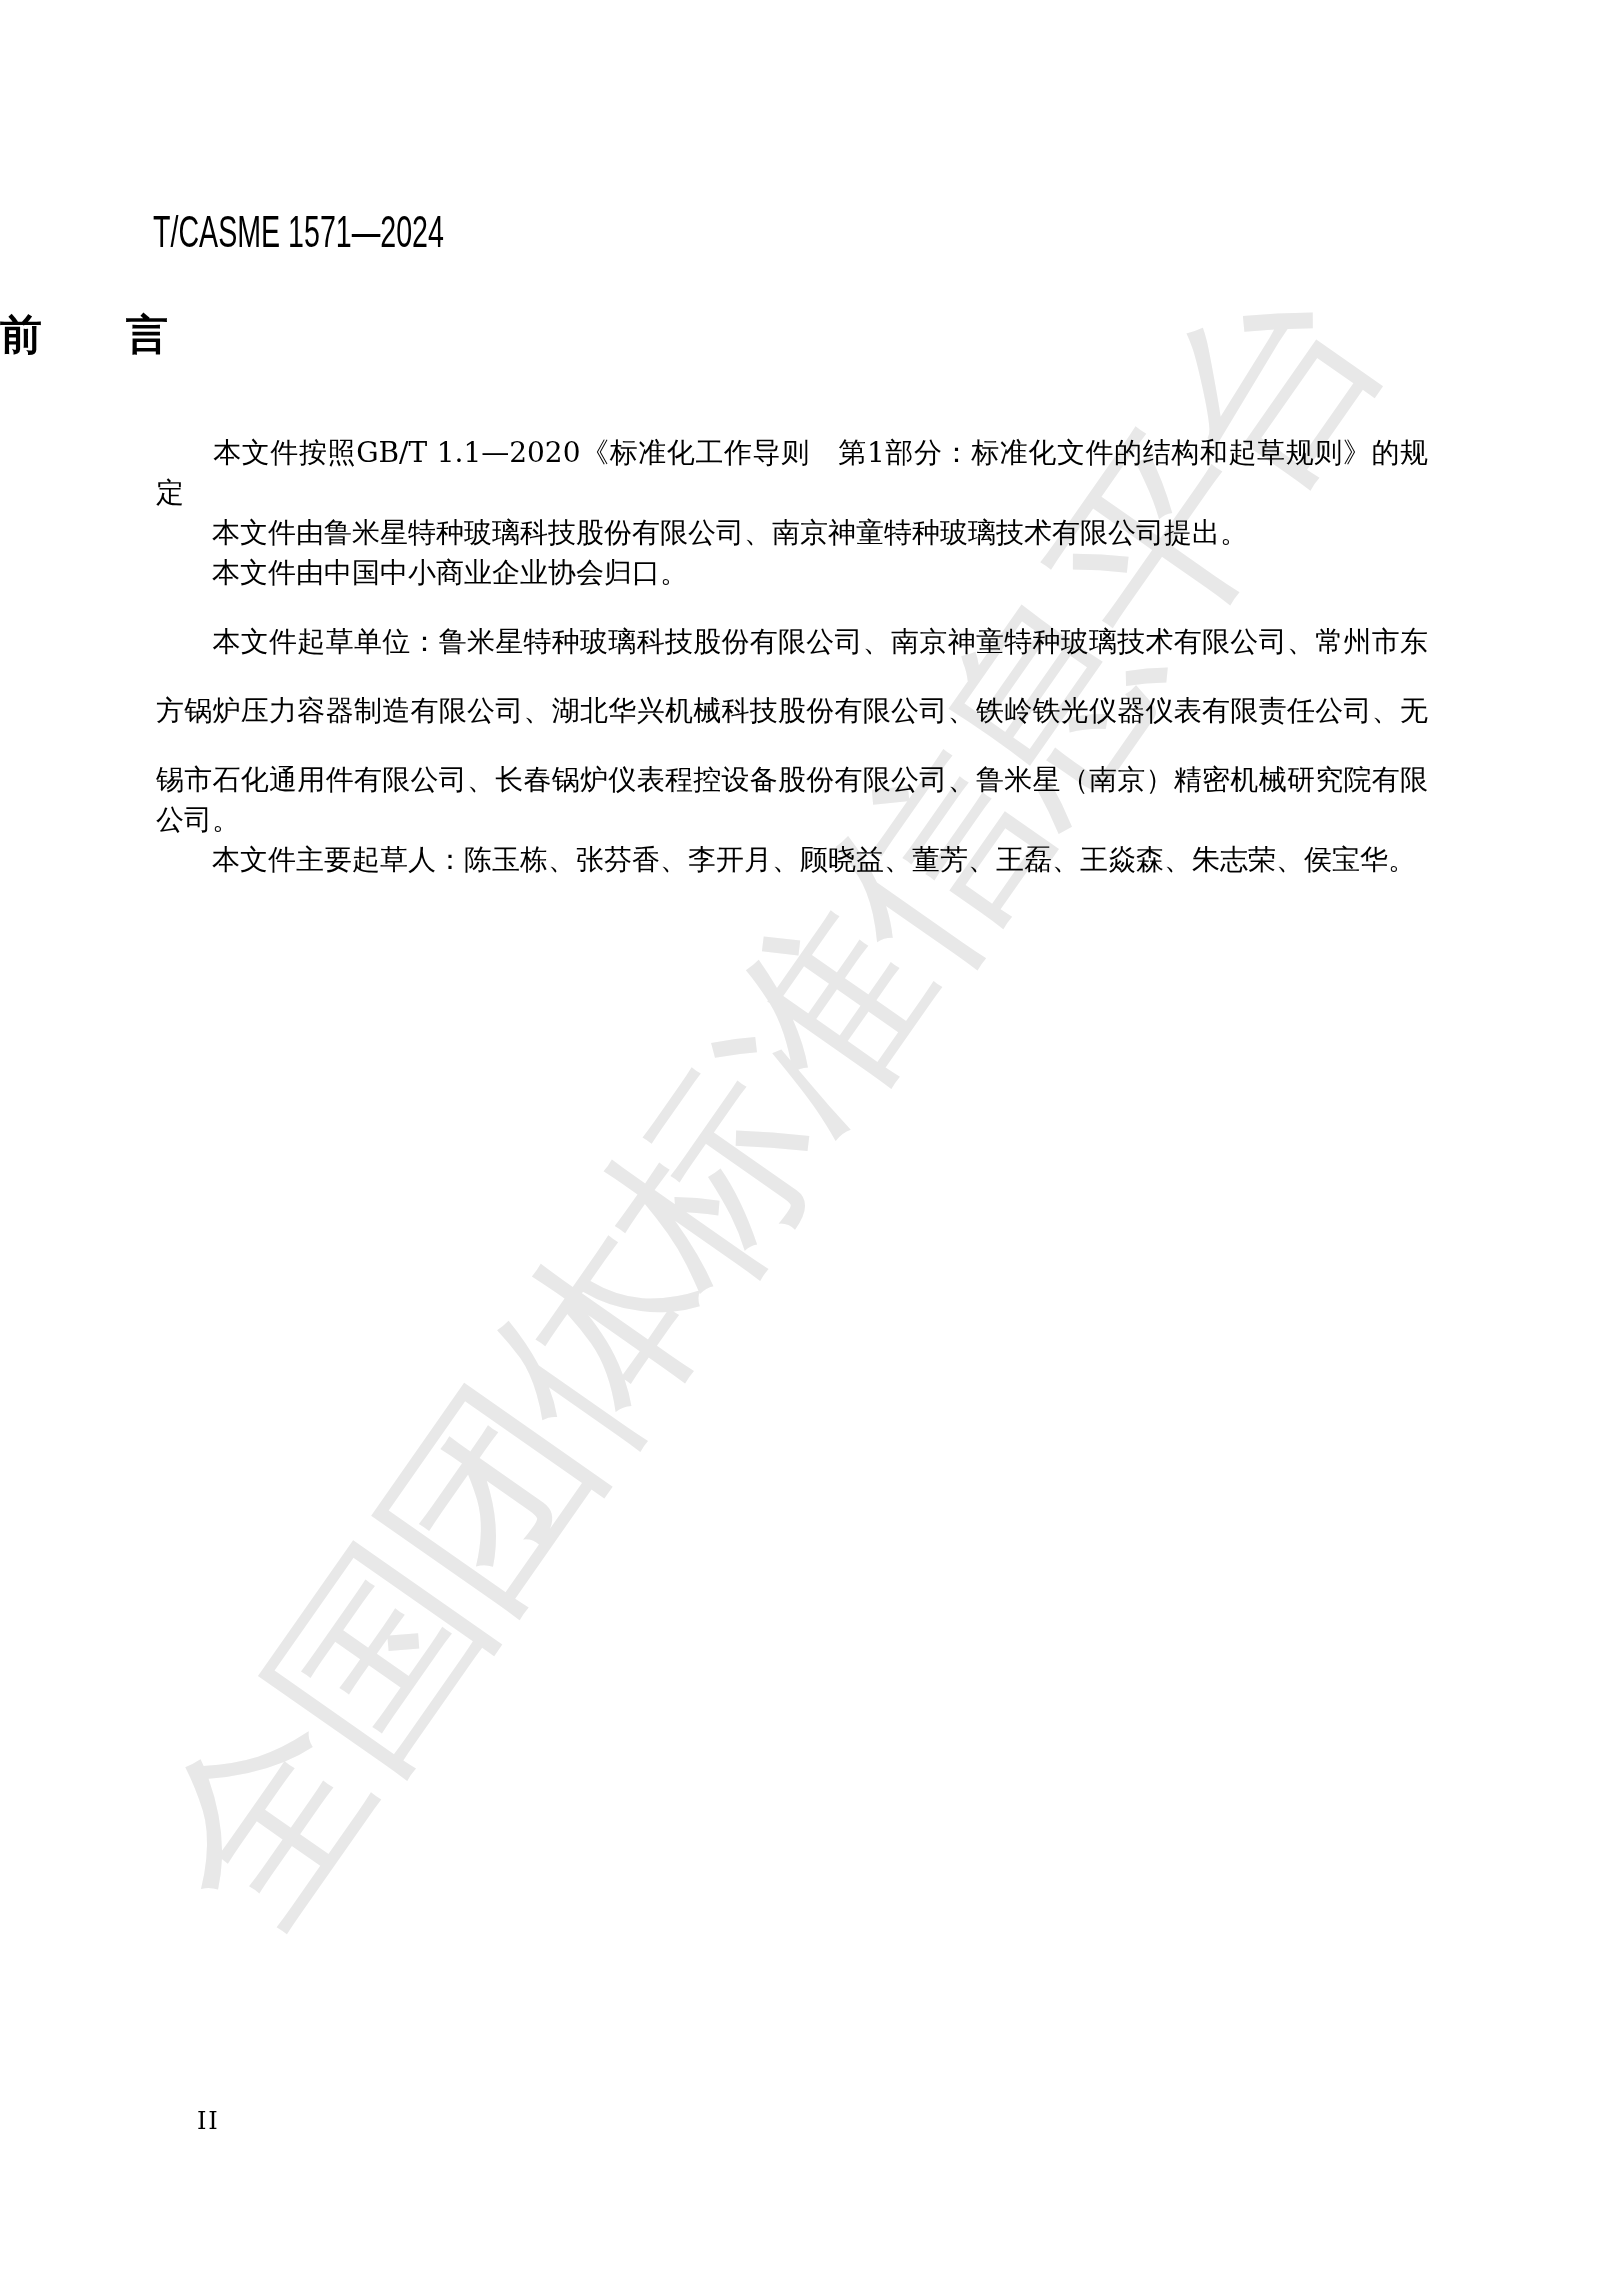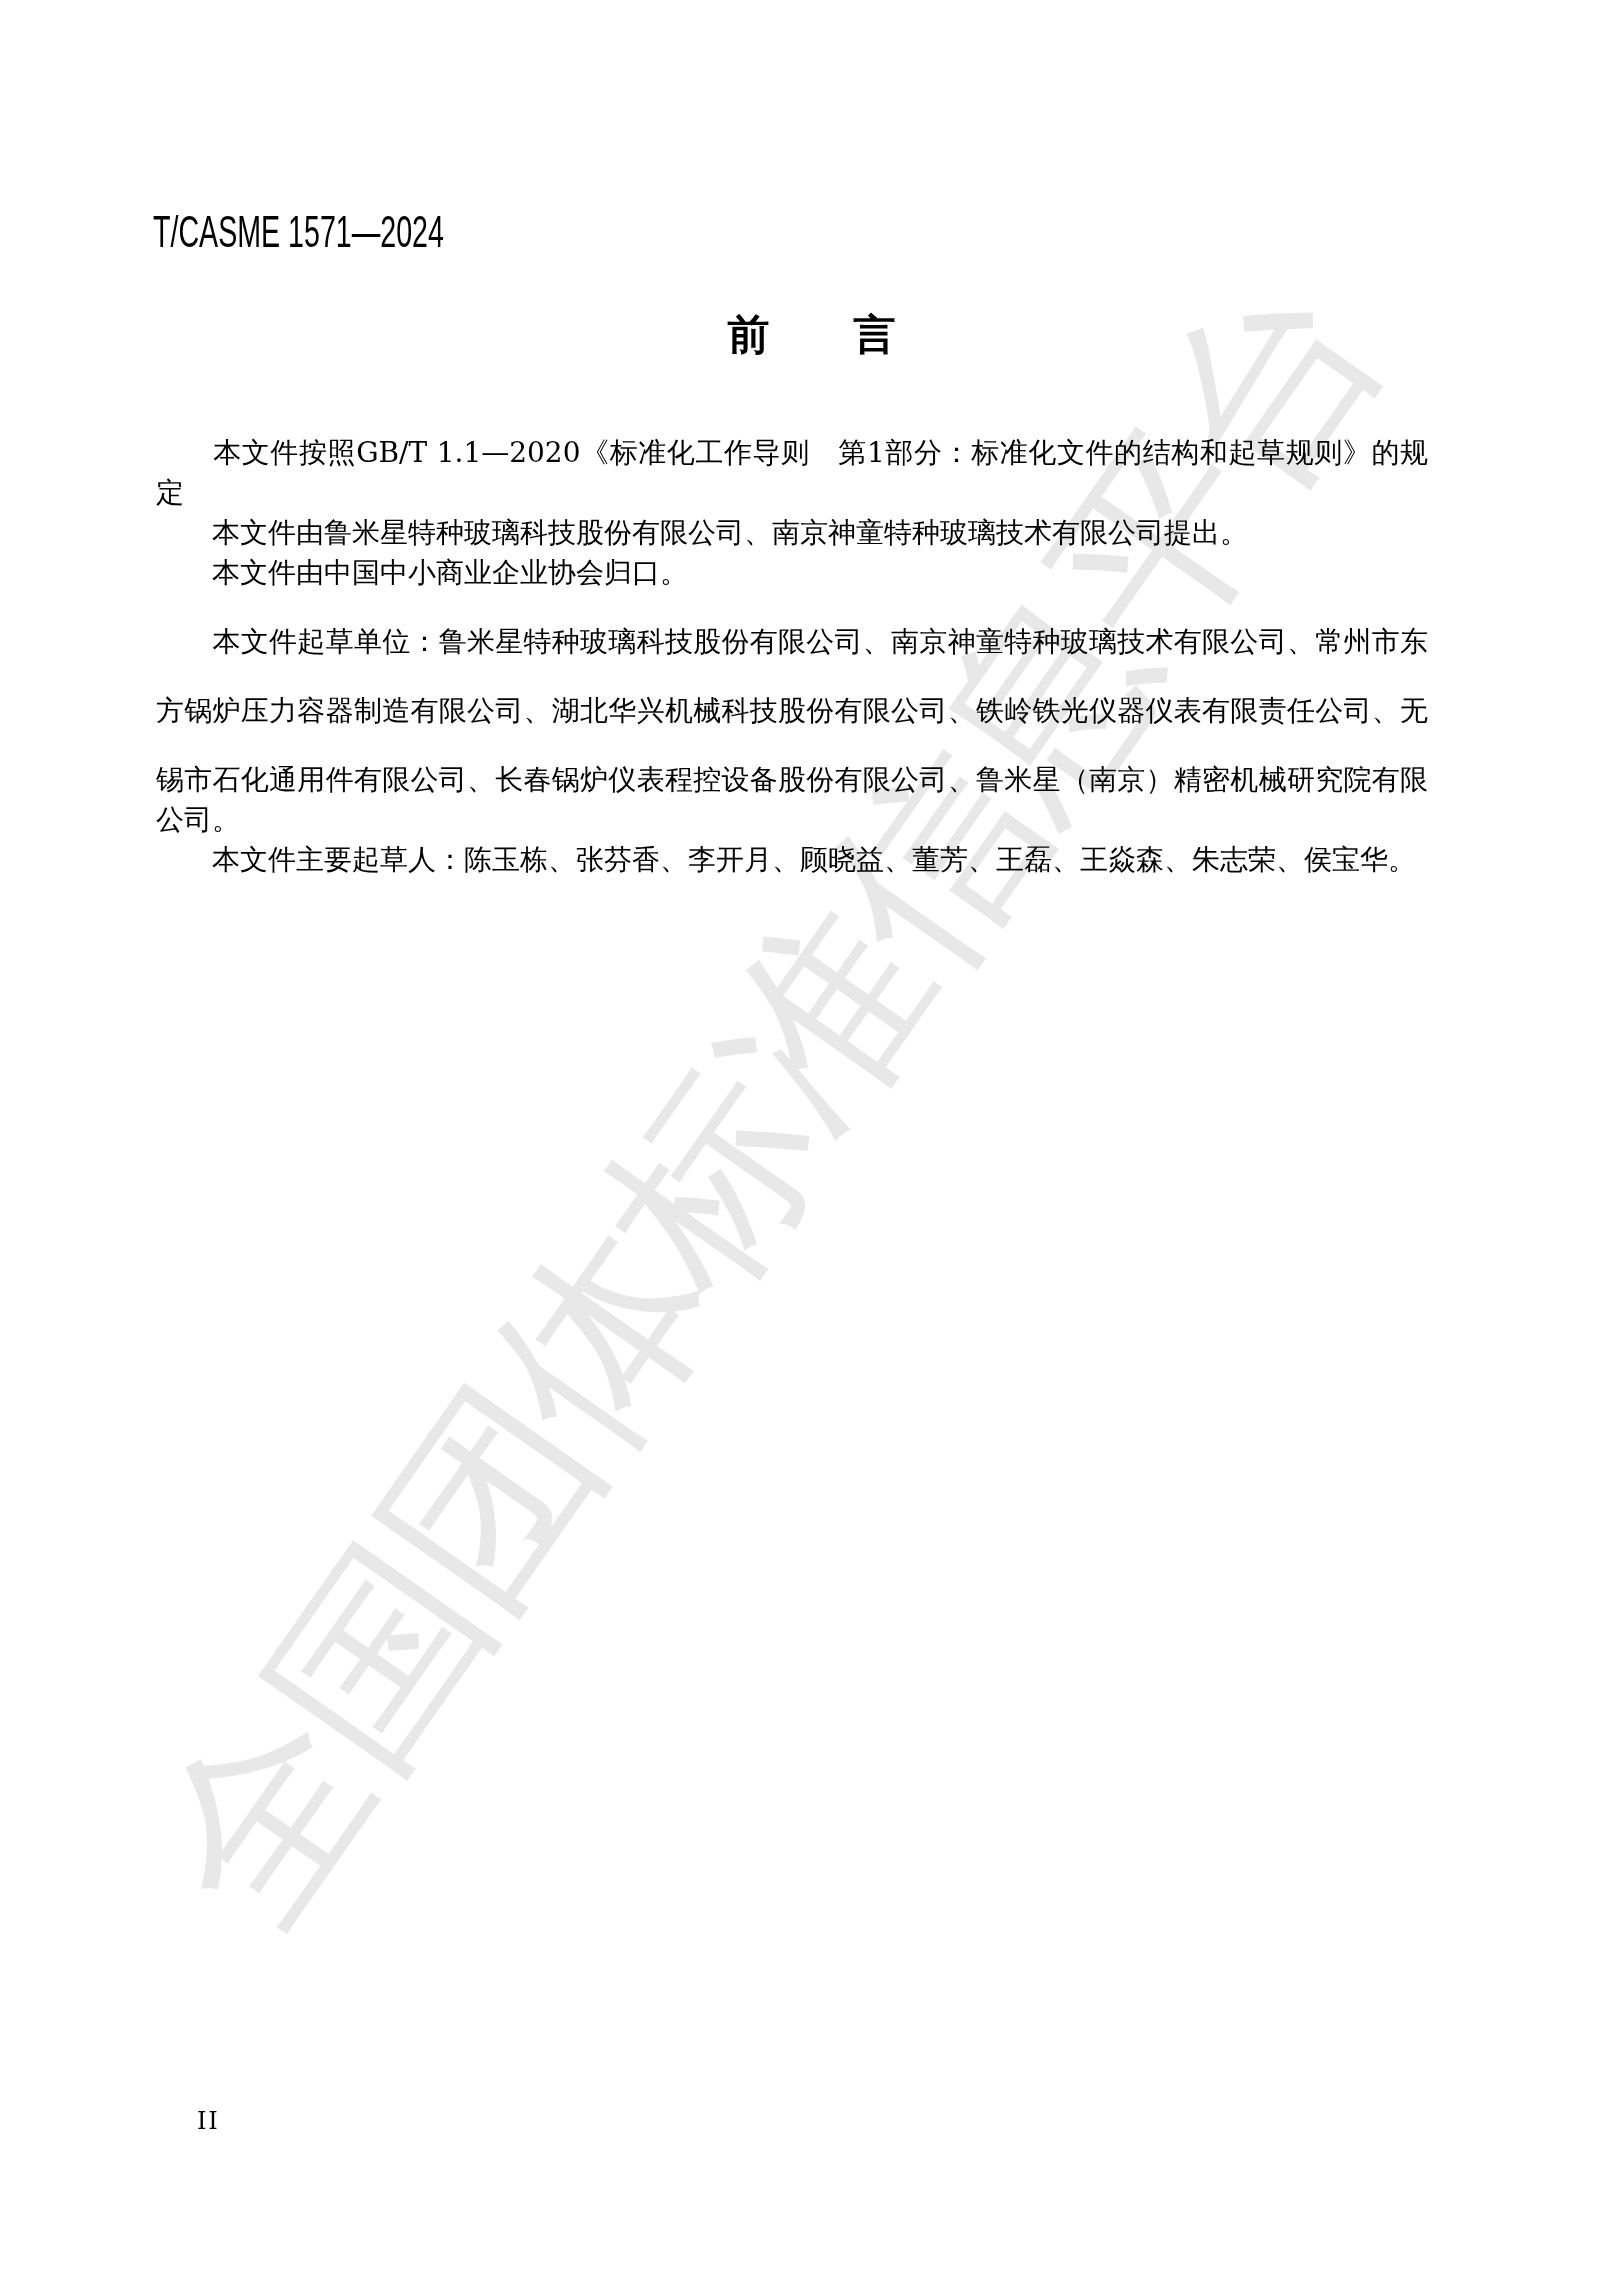--- a/index.html
+++ b/index.html
@@ -43,21 +43,21 @@
     transform: scaleX(0.65);
     transform-origin: left top;
     white-space: nowrap;
   }
   
   .title {
     position: absolute;
     left: 0;
     top: 276px;
     width: 100%;
-    text-align: center;
+    text-align: left;
     font-size: 42px;
     line-height: 1.1;
     font-weight: 700;
     font-family: "DejaVu Sans", "Liberation Sans", sans-serif;
     white-space: pre;
     margin-top: 36px;
   }
   
   .body-text {
     position: absolute;

